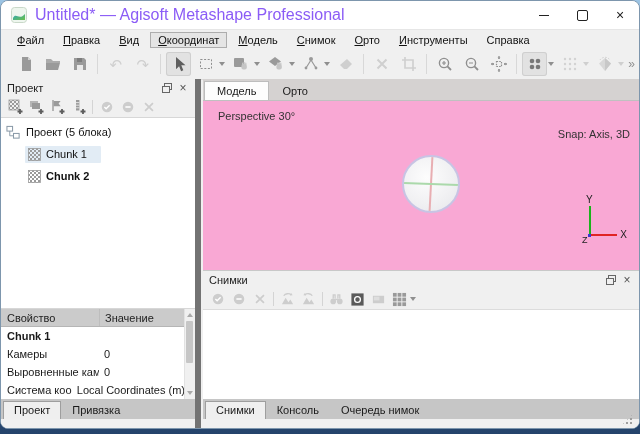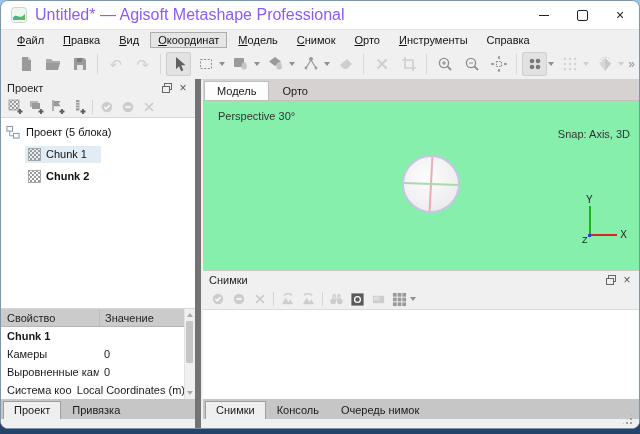--- a/index.html
+++ b/index.html
@@ -80,21 +80,21 @@
   
   .tabbar{height:20px;background:#c6c6c6;display:flex;align-items:flex-end;padding-left:2px;flex:0 0 auto;}
   .tabbar .tab{height:17px;line-height:17px;padding:0 10px;color:#1a1a1a;background:transparent;border:1px solid transparent;border-bottom:none;}
   .tabbar .tab.active{background:#efefef;border-color:#9e9e9e;}
   .bottom-strip{height:9px;background:#f0f0f0;flex:0 0 auto;position:relative;}
   
   .tabbar.top{background:#d5d2d1;border-bottom:1px solid #c0c0c0;height:21px;align-items:flex-end;padding-left:1px;}
   .tabbar.top .tab{height:18px;line-height:18px;padding:0 12px;}
   .tabbar.top .tab.active{background:#fdfdfd;border-color:#bdbdbd;}
   
-  .viewport{flex:1;background:#86efac;position:relative;overflow:hidden;border-bottom:1px solid #c8c8c8;}
+  .viewport{flex:1;background:#f9a8d4;position:relative;overflow:hidden;border-bottom:1px solid #c8c8c8;}
   .vp-label{position:absolute;left:15px;top:9px;color:#333;}
   .vp-snap{position:absolute;right:9px;top:9px;color:#333;margin-top:18px;}
   .sphere{position:absolute;left:199px;top:54px;width:58px;height:58px;border-radius:50%;
     background:radial-gradient(circle at 42% 38%,#fdfdfd 0%,#f1f1f3 55%,#e6e6ea 100%);
     border:2px solid #c8c4e4;overflow:hidden;box-sizing:border-box;}
   .sphere .vline{position:absolute;left:50%;top:-4px;bottom:-4px;width:2px;margin-left:-1px;background:#e8aeb2;transform:rotate(3deg);}
   .sphere .hline{position:absolute;top:50%;left:-4px;right:-4px;height:2px;margin-top:-1px;background:#abd9ab;transform:rotate(2deg);}
   .gizmo{position:absolute;right:14px;bottom:24px;width:46px;height:50px;}
   .gy{position:absolute;left:10px;bottom:10px;width:2px;height:30px;background:#1db21d;}
   .gx{position:absolute;left:10px;bottom:10px;width:28px;height:2px;background:#e02424;}

